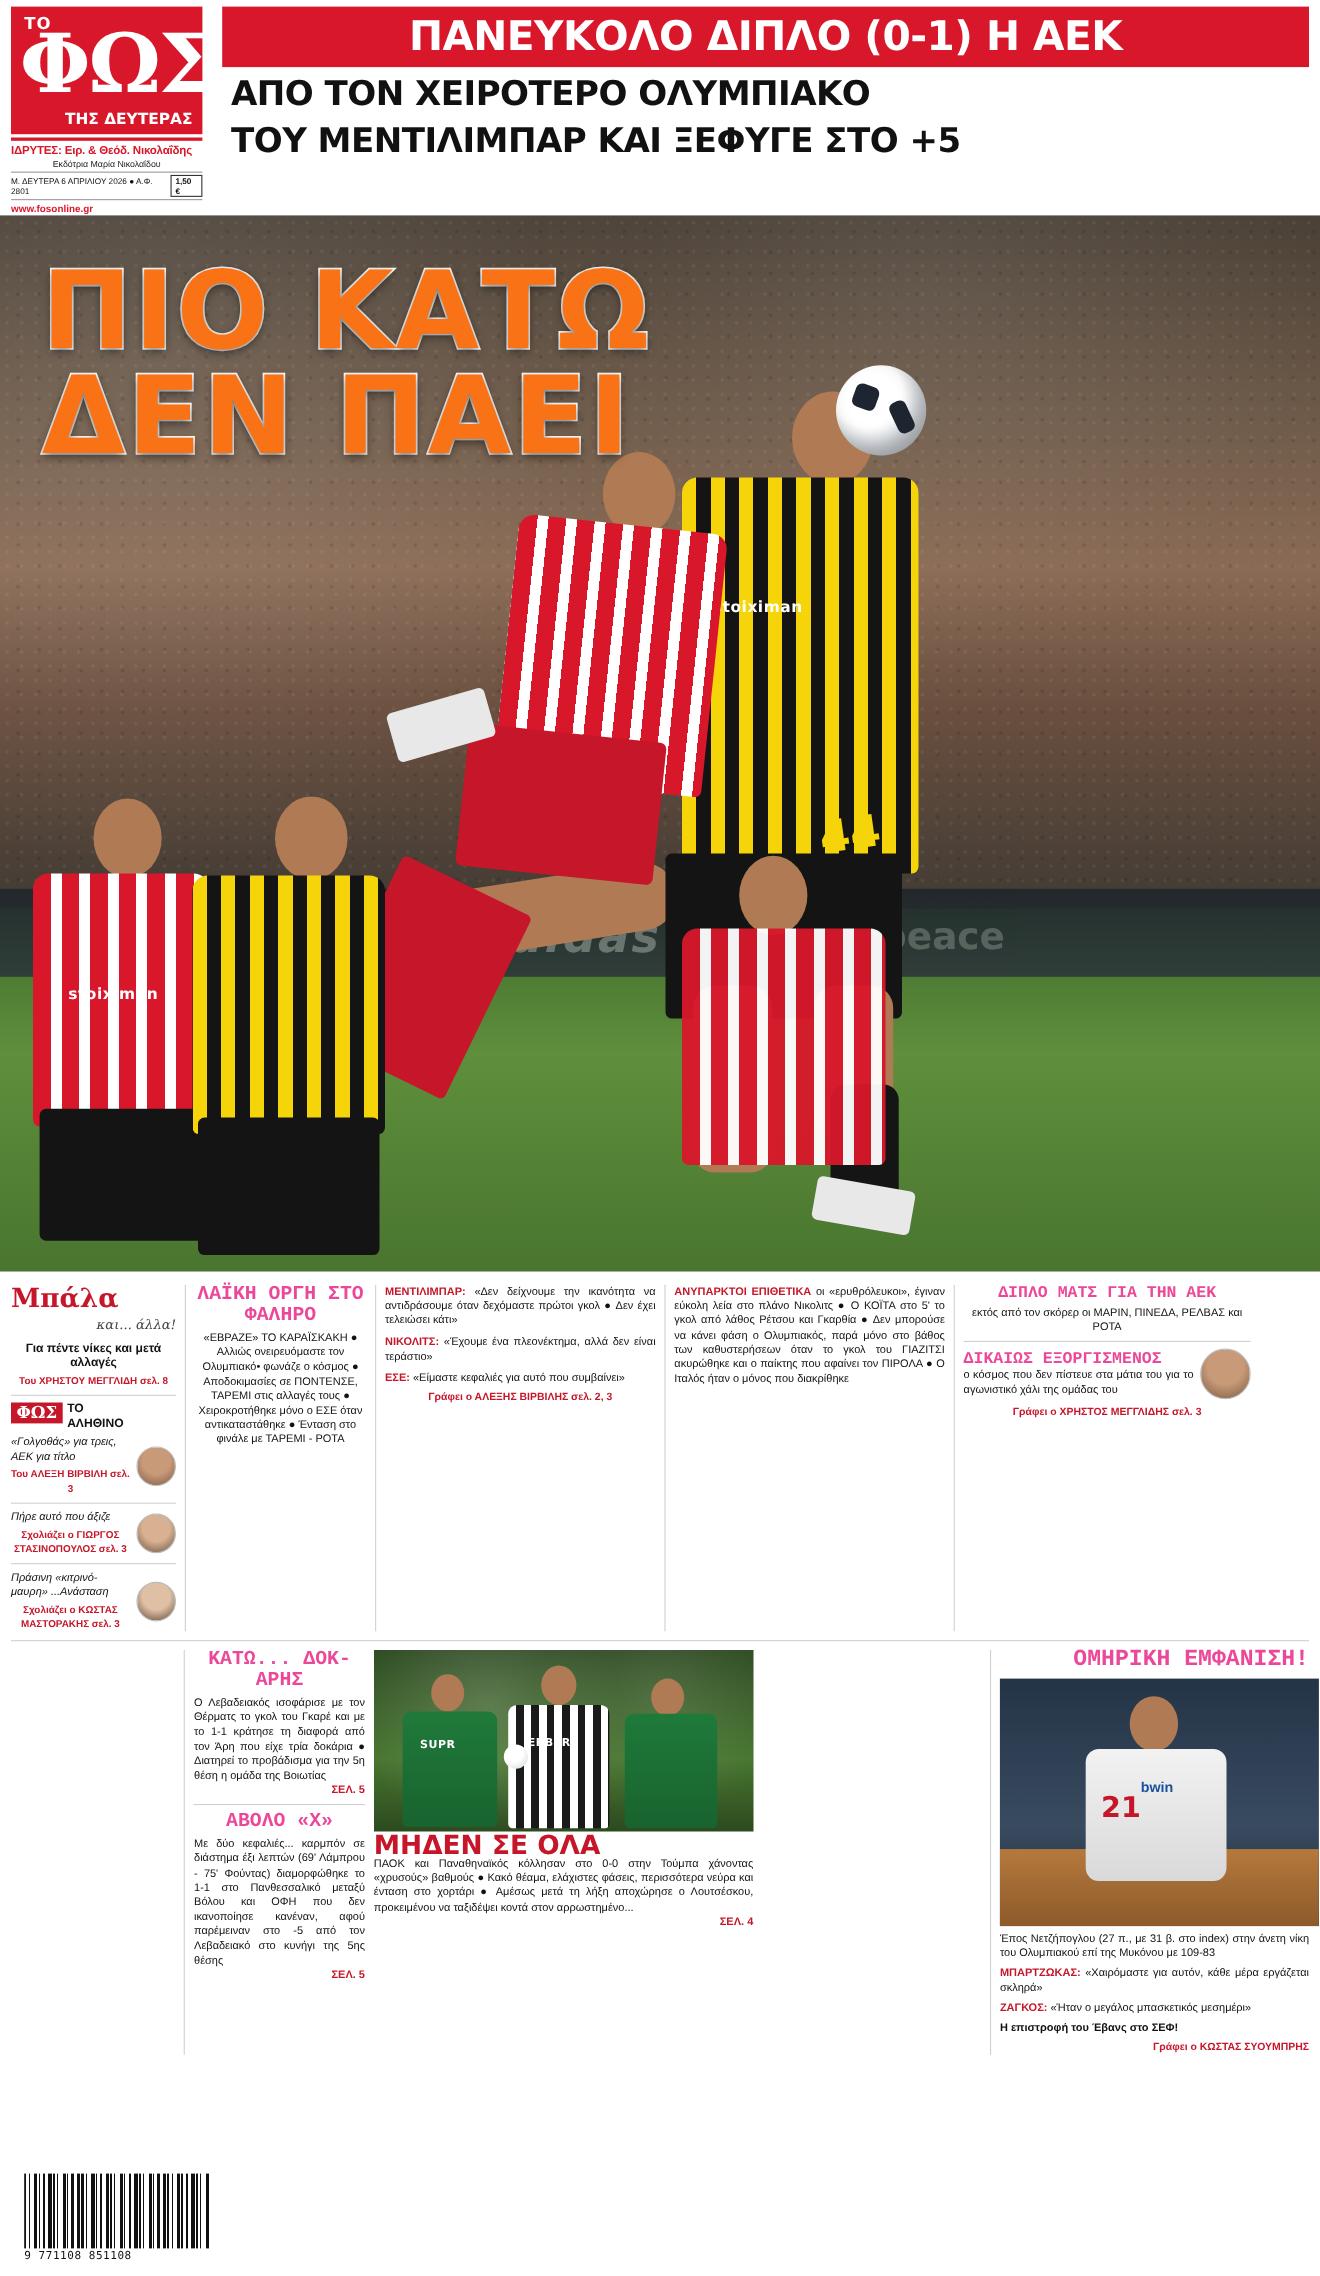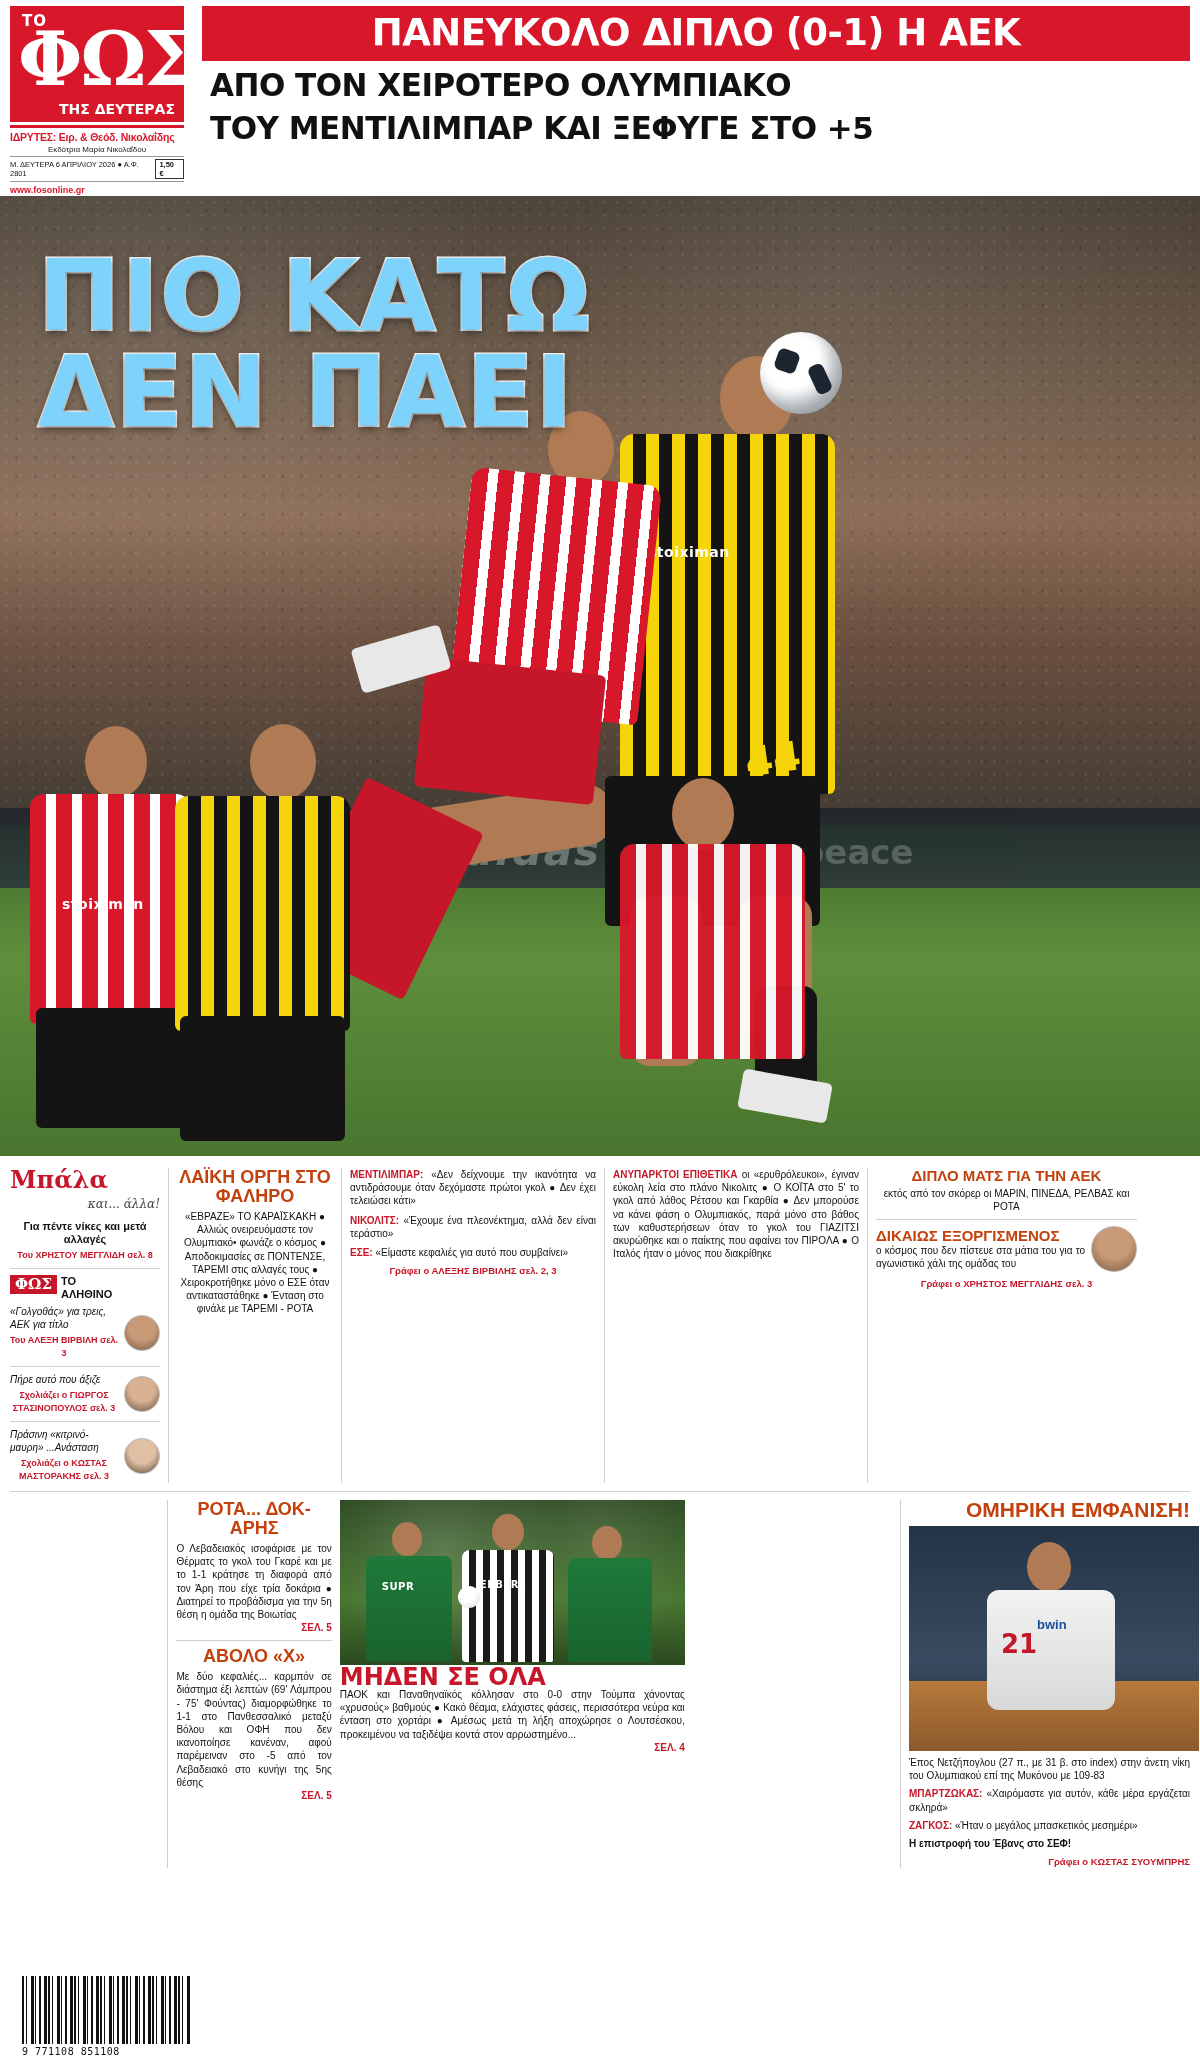--- a/index.html
+++ b/index.html
@@ -229,22 +229,22 @@
     left: 16px; top: 18px; transform: rotate(20deg);
   }
   .ball::after {
     width: 16px; height: 30px; border-radius: 6px;
     right: 14px; top: 32px; transform: rotate(-25deg);
   }
 
   .hero-title {
     position: absolute;
     left: 38px;
-    top: 52px;
-    color: #7dd3fc;
+    top: 39px;
+    color: #f97316;
     font-family: "DejaVu Sans", sans-serif;
     font-weight: bold;
     font-size: 98px;
     line-height: 96px;
     letter-spacing: 2px;
     -webkit-text-stroke: 3px #ffffff;
     paint-order: stroke fill;
     text-shadow: 0 3px 9px rgba(0,0,0,.5);
   }
 
@@ -333,23 +333,23 @@
     width: 36px; height: 36px; border-radius: 50%;
     background: radial-gradient(circle at 50% 35%, #c89a78 0 45%, #7b5a42 100%);
     flex: 0 0 36px;
     border: 1px solid #bbb;
   }
   .avatar.a2 { background: radial-gradient(circle at 50% 35%, #d7b192 0 45%, #6b5140 100%); }
   .avatar.a3 { background: radial-gradient(circle at 50% 35%, #e0c0a4 0 45%, #5c4634 100%); }
   .row-with-av { display: flex; gap: 6px; align-items: center; }
 
   .h-red {
-    color: #c2410c;
-    font-weight: bold;
-    font-family: Liberation Sans, sans-serif;
+    color: #ec4899;
+    font-weight: bold;
+    font-family: Liberation Mono, monospace;
     line-height: 20px;
   }
   .h-red.big { font-size: 21px; }
   .h-red.med { font-size: 18px; line-height: 19px; }
   .h-red.sm { font-size: 15px; line-height: 16px; }
 
   b.lbl { color: #c6172a; }
   .body-txt { font-size: 10px; line-height: 13.2px; text-align: justify; }
   .sel { color: #c6172a; font-weight: bold; font-size: 10px; text-align: right; }
   .writes { color: #c6172a; font-weight: bold; font-size: 9.5px; text-align: center; margin-top: 5px; }
@@ -585,21 +585,21 @@
       </div>
       <div class="writes">Γράφει ο ΧΡΗΣΤΟΣ ΜΕΓΓΛΙΔΗΣ σελ. 3</div>
     </div>
   </div>
 
   <div class="mid">
 
     <div class="m1"></div>
 
     <div class="col m2">
-      <div class="h-red med" style="text-align:center;">ΡΟΤΑ... ΔΟΚ-ΑΡΗΣ</div>
+      <div class="h-red med" style="text-align:center;">ΚΑΤΩ... ΔΟΚ-ΑΡΗΣ</div>
       <div class="body-txt" style="margin-top:4px;">Ο Λεβαδειακός ισοφάρισε με τον Θέρματς το γκολ του Γκαρέ και με το 1-1 κράτησε τη διαφορά από τον Άρη που είχε τρία δοκάρια ● Διατηρεί το προβάδισμα για την 5η θέση η ομάδα της Βοιωτίας</div>
       <div class="sel">ΣΕΛ. 5</div>
       <div class="divider"></div>
       <div class="h-red med" style="text-align:center;">ΑΒΟΛΟ «Χ»</div>
       <div class="body-txt" style="margin-top:4px;">Με δύο κεφαλιές... καρμπόν σε διάστημα έξι λεπτών (69' Λάμπρου - 75' Φούντας) διαμορφώθηκε το 1-1 στο Πανθεσσαλικό μεταξύ Βόλου και ΟΦΗ που δεν ικανοποίησε κανέναν, αφού παρέμειναν στο -5 από τον Λεβαδειακό στο κυνήγι της 5ης θέσης</div>
       <div class="sel">ΣΕΛ. 5</div>
     </div>
 
     <div class="col m3">
       <div class="photo-mid">

